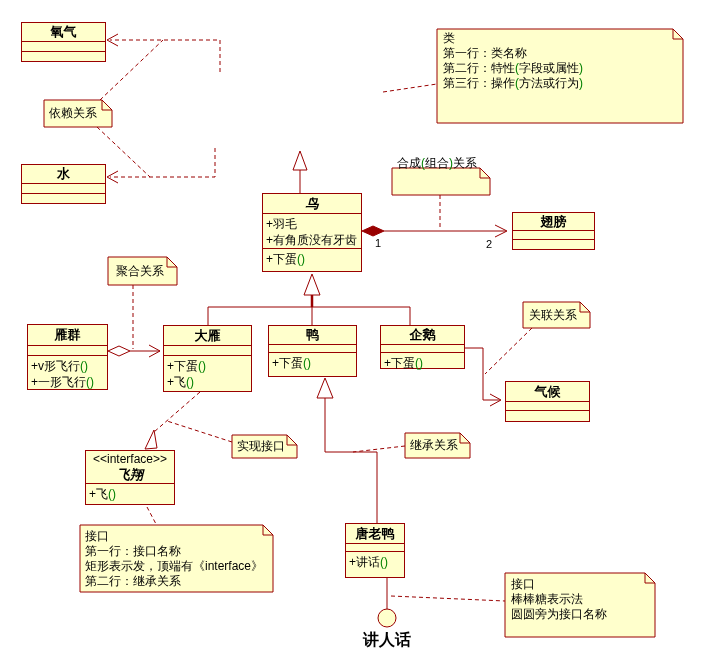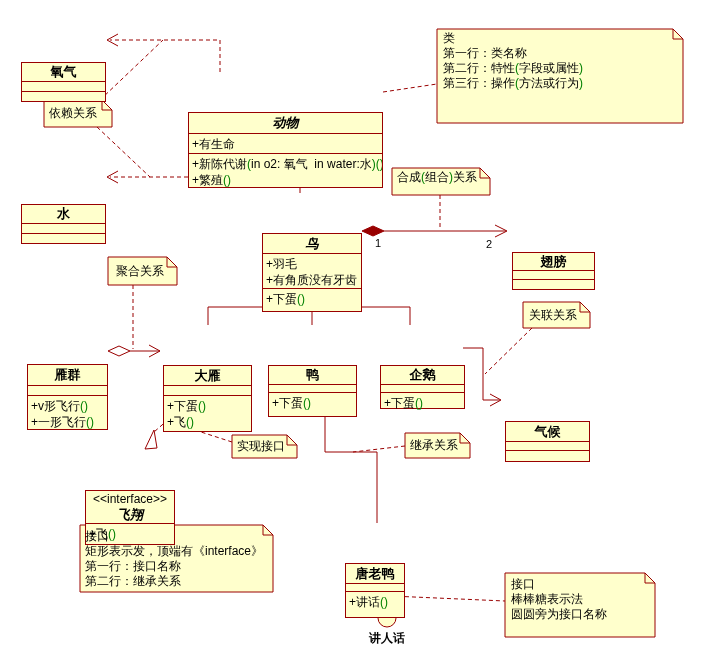--- a/index.html
+++ b/index.html
@@ -16,33 +16,33 @@
   .ln{stroke:var(--line);fill:none;stroke-width:1;}
   .thick{stroke-width:2.5;}
   .dash{stroke:var(--line);fill:none;stroke-width:1;stroke-dasharray:4 3;}
   .tri{fill:#ffffff;stroke:var(--line);stroke-width:1;}
   .dia-solid{fill:var(--line);stroke:var(--line);}
   .dia-open{fill:#ffffff;stroke:var(--line);}
   .noteshape{fill:var(--fill);stroke:var(--line);stroke-width:1;}
   .lolli{fill:var(--fill);stroke:var(--line);stroke-width:1;}
 
   .cls{position:absolute;z-index:1;box-sizing:border-box;background:var(--fill);
-       border:1px solid var(--line);font-size:12px;margin-top:40px;}
+       border:1px solid var(--line);font-size:12px;}
   .c-title{text-align:center;font-weight:bold;font-size:13px;overflow:hidden;}
   .c-title.abstract{font-style:italic;}
   .sec{box-sizing:border-box;border-top:1px solid var(--line);overflow:hidden;padding-top:2px;}
   .sec.empty{padding:0;}
   .m{line-height:16px;padding:0 3px;white-space:pre;overflow:hidden;}
   .stereo{text-align:center;font-size:12px;line-height:15px;}
   .pg{color:var(--paren);}
 
   .note-text{position:absolute;z-index:1;font-size:12px;line-height:15px;overflow:hidden;}
   .note-line{min-height:15px;white-space:pre;}
   .lbl{position:absolute;z-index:1;font-size:11px;}
-  .lolli-label{position:absolute;z-index:1;font-size:12px;font-weight:bold;text-align:center;}
+  .lolli-label{position:absolute;z-index:1;font-size:16px;font-weight:bold;text-align:center;}
 </style>
 </head>
 <body>
 
 <div id="canvas">
 
   <svg class="layer" width="703" height="670">
 
     <polyline class="dash" points="220,72 220,40 110,40"></polyline>
     <polyline class="dash" points="215,148 215,177 110,177"></polyline>
@@ -113,30 +113,20 @@
     <div class="sec empty" style="height:10px"></div>
     <div class="sec empty" style="height:10px"></div>
   </div>
 
   <div class="cls" style="left:21px;top:164px;width:85px;height:40px">
     <div class="c-title" style="height:18px;line-height:18px">水</div>
     <div class="sec empty" style="height:10px"></div>
     <div class="sec empty" style="height:10px"></div>
   </div>
 
-  <div class="cls" style="left:188px;top:72px;width:195px;height:76px">
-    <div class="c-title abstract" style="height:20px;line-height:20px">动物</div>
-    <div class="sec" style="height:20px">
-      <div class="m">+有生命</div>
-    </div>
-    <div class="sec" style="height:34px">
-      <div class="m">+新陈代谢<span class="pg">(</span>in o2: 氧气  in water:水<span class="pg">)</span><span class="pg">(</span><span class="pg">)</span></div>
-      <div class="m">+繁殖<span class="pg">(</span><span class="pg">)</span></div>
-    </div>
-  </div>
 
   <div class="cls" style="left:262px;top:193px;width:100px;height:79px">
     <div class="c-title abstract" style="height:19px;line-height:19px">鸟</div>
     <div class="sec" style="height:35px">
       <div class="m">+羽毛</div>
       <div class="m">+有角质没有牙齿</div>
     </div>
     <div class="sec" style="height:23px">
       <div class="m">+下蛋<span class="pg">(</span><span class="pg">)</span></div>
     </div>
@@ -211,21 +201,21 @@
     <div class="note-line">第一行：类名称</div>
     <div class="note-line">第二行：特性<span class="pg">(</span>字段或属性<span class="pg">)</span></div>
     <div class="note-line">第三行：操作<span class="pg">(</span>方法或行为<span class="pg">)</span></div>
     <div class="note-line"></div>
   </div>
 
   <div class="note-text" style="left:49px;top:106px;width:60px">
     <div class="note-line">依赖关系</div>
   </div>
 
-  <div class="note-text" style="left:397px;top:170px;width:90px">
+  <div class="note-text" style="left:397px;top:156px;width:90px">
     <div class="note-line">合成<span class="pg">(</span>组合<span class="pg">)</span>关系</div>
   </div>
 
   <div class="note-text" style="left:116px;top:264px;width:58px">
     <div class="note-line">聚合关系</div>
   </div>
 
   <div class="note-text" style="left:529px;top:308px;width:58px">
     <div class="note-line">关联关系</div>
   </div>
@@ -233,22 +223,22 @@
   <div class="note-text" style="left:237px;top:439px;width:56px">
     <div class="note-line">实现接口</div>
   </div>
 
   <div class="note-text" style="left:410px;top:438px;width:56px">
     <div class="note-line">继承关系</div>
   </div>
 
   <div class="note-text" style="left:85px;top:529px;width:184px">
     <div class="note-line">接口</div>
+    <div class="note-line">第一行：接口名称</div>
     <div class="note-line">矩形表示发，顶端有《interface》</div>
-    <div class="note-line">第一行：接口名称</div>
     <div class="note-line">第二行：继承关系</div>
   </div>
 
   <div class="note-text" style="left:511px;top:577px;width:140px">
     <div class="note-line">接口</div>
     <div class="note-line">棒棒糖表示法</div>
     <div class="note-line">圆圆旁为接口名称</div>
   </div>
 
   <div class="lbl" style="left:375px;top:237px">1</div>

